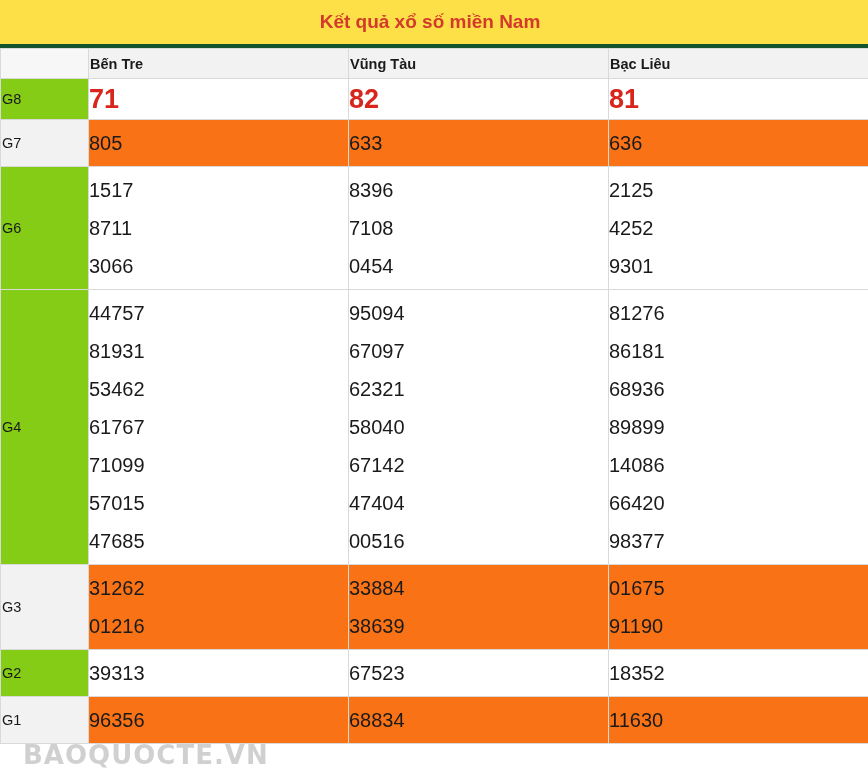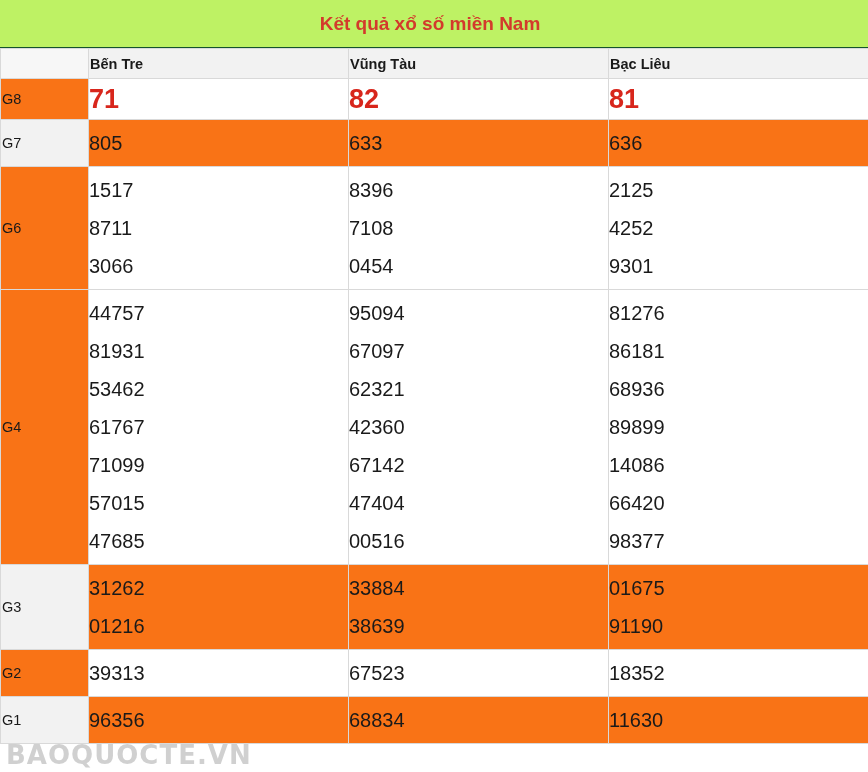--- a/index.html
+++ b/index.html
@@ -11,25 +11,25 @@
     overflow: hidden;
   }
   #page {
     position: relative;
     width: 868px;
     height: 772px;
     background: #ffffff;
   }
   .title-bar {
     height: 48px;
-    background: #bef264;
+    background: #fde047;
     display: flex;
     align-items: center;
     justify-content: center;
-    border-bottom: 1px solid #14532d;
+    border-bottom: 4px solid #14532d;
   }
   .title-bar .t1 {
     color: #d33a2c;
     font-size: 19px;
     font-weight: bold;
     margin-right: 8px;
   }
   .title-bar .t2 {
     color: #1a1a1a;
     font-size: 21px;
@@ -54,21 +54,21 @@
   thead th {
     background: #f2f2f2;
     height: 30px;
     font-size: 14.5px;
     font-weight: bold;
     color: #222;
   }
   thead th.blank { background: #f7f7f7; }
 
   td.label {
-    background: #f97316;
+    background: #84cc16;
     font-size: 14.5px;
     color: #333;
     font-weight: normal;
   }
   td.num {
     font-size: 20px;
     padding: 4px 0;
     line-height: 1.9;
     background: #ffffff;
   }
@@ -79,21 +79,21 @@
     color: #d8261c;
     font-size: 27px;
     font-weight: bold;
     line-height: 1.2;
   }
   .num-line { display: block; }
 
   
   .watermark {
     position: absolute;
-    left: 6px;
+    left: 23px;
     bottom: 2px;
     font-size: 26px;
     letter-spacing: 1px;
     color: rgba(120,120,120,0.35);
     font-weight: bold;
     font-family: "DejaVu Sans", sans-serif;
     pointer-events: none;
     white-space: nowrap;
   }
 </style>
@@ -172,21 +172,21 @@
             <span class="num-line">53462</span>
             <span class="num-line">61767</span>
             <span class="num-line">71099</span>
             <span class="num-line">57015</span>
             <span class="num-line">47685</span>
           </td>
           <td class="num">
             <span class="num-line">95094</span>
             <span class="num-line">67097</span>
             <span class="num-line">62321</span>
-            <span class="num-line">42360</span>
+            <span class="num-line">58040</span>
             <span class="num-line">67142</span>
             <span class="num-line">47404</span>
             <span class="num-line">00516</span>
           </td>
           <td class="num">
             <span class="num-line">81276</span>
             <span class="num-line">86181</span>
             <span class="num-line">68936</span>
             <span class="num-line">89899</span>
             <span class="num-line">14086</span>

